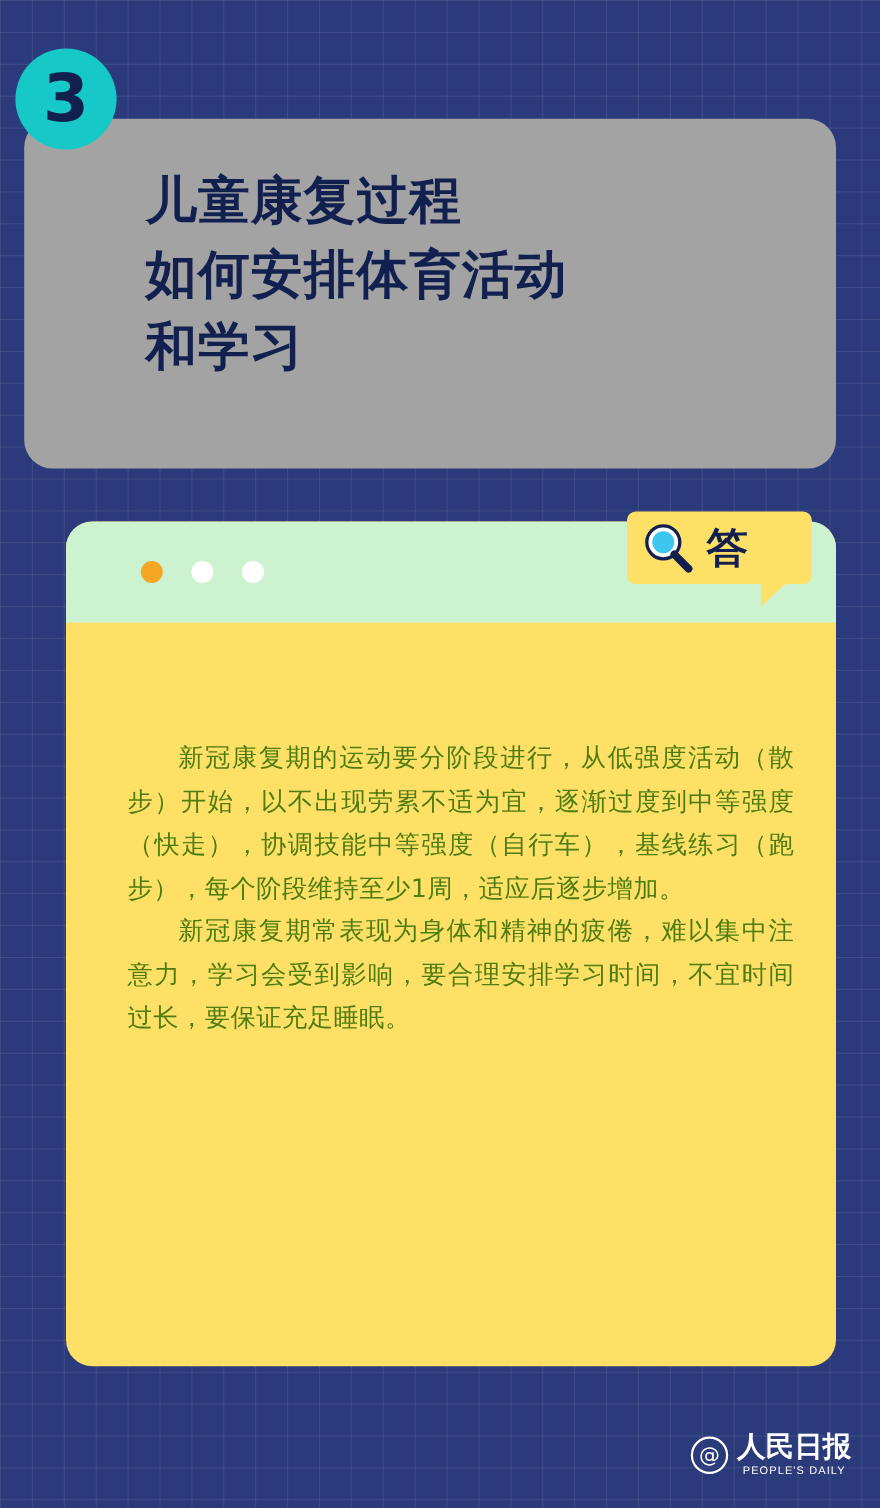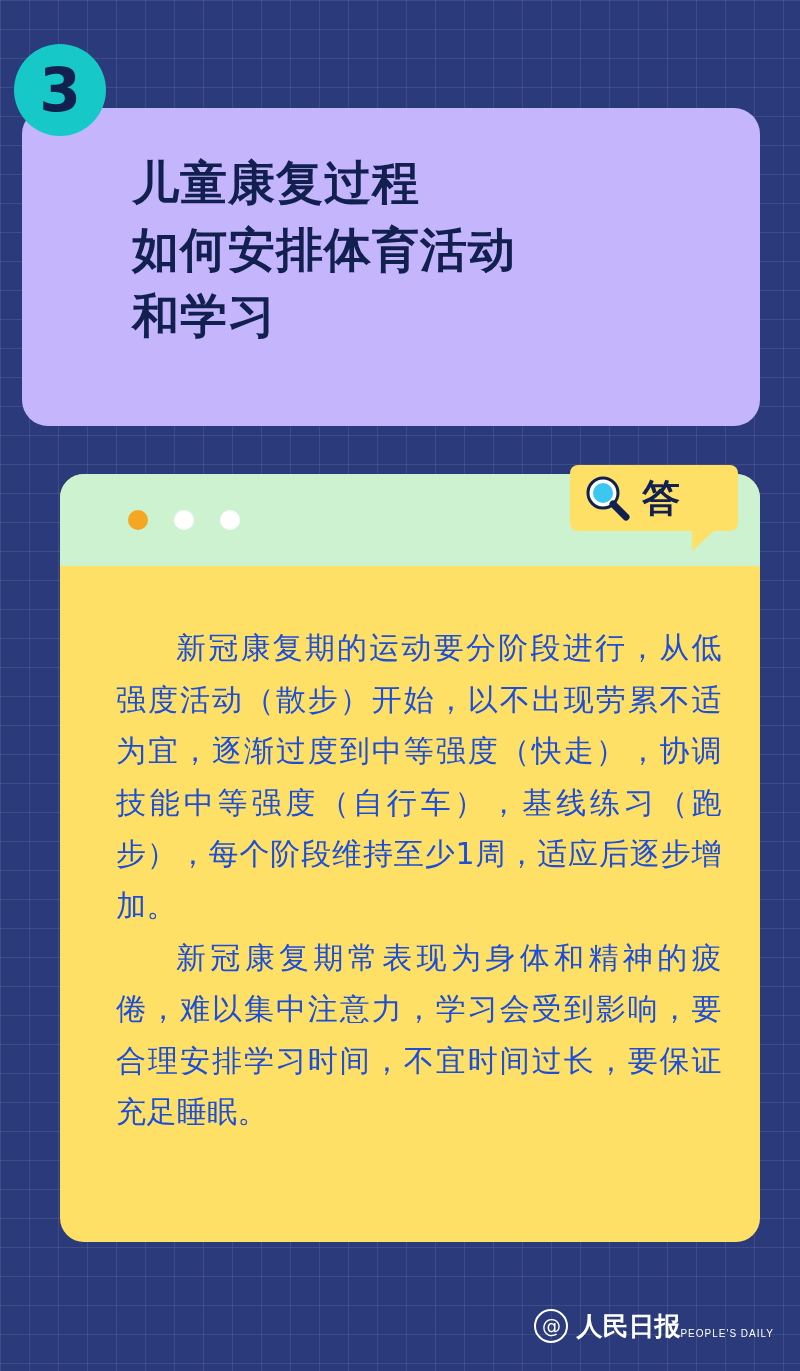--- a/index.html
+++ b/index.html
@@ -39,21 +39,21 @@
     font-family: "DejaVu Sans", sans-serif;
   }
 
   
   .title-card {
     position: absolute;
     left: 22px;
     top: 108px;
     width: 738px;
     height: 318px;
-    background: #c4b5fd;
+    background: #a3a3a3;
     border-radius: 26px;
     z-index: 3;
   }
   .title-text {
     position: absolute;
     left: 110px;
     top: 42px;
     width: 610px;
     color: #12204f;
     font-size: 47px;
@@ -87,23 +87,23 @@
   .dot {
     width: 20px;
     height: 20px;
     border-radius: 50%;
     display: block;
   }
   .dot.orange { background: #f5a623; }
   .dot.white  { background: #ffffff; }
 
   .answer-body {
-    padding: 56px 38px 40px 56px;
-    color: #1d4ed8;
-    font-size: 30px;
+    padding: 104px 38px 40px 56px;
+    color: #4d7c0f;
+    font-size: 23px;
     line-height: 1.72;
     letter-spacing: 0.4px;
     text-align: justify;
     font-family: "DejaVu Sans", sans-serif;
   }
   .answer-body p { text-indent: 2em; }
 
   
   .answer-tag {
     position: absolute;
@@ -169,21 +169,21 @@
     font-family: "DejaVu Sans", sans-serif;
     line-height: 1;
   }
   .footer-logo .brand-en {
     color: #ffffff;
     font-size: 10px;
     letter-spacing: 1px;
     font-family: "Liberation Sans", sans-serif;
     margin-top: 3px;
   }
-  .brand-stack { display: flex; flex-direction: row; align-items: flex-end; }
+  .brand-stack { display: flex; flex-direction: column; align-items: center; }
 </style>
 </head>
 <body>
 
 <div class="number-badge">
   <span>3</span>
 </div>
 
 <div class="title-card">
   <div class="title-text">儿童康复过程

